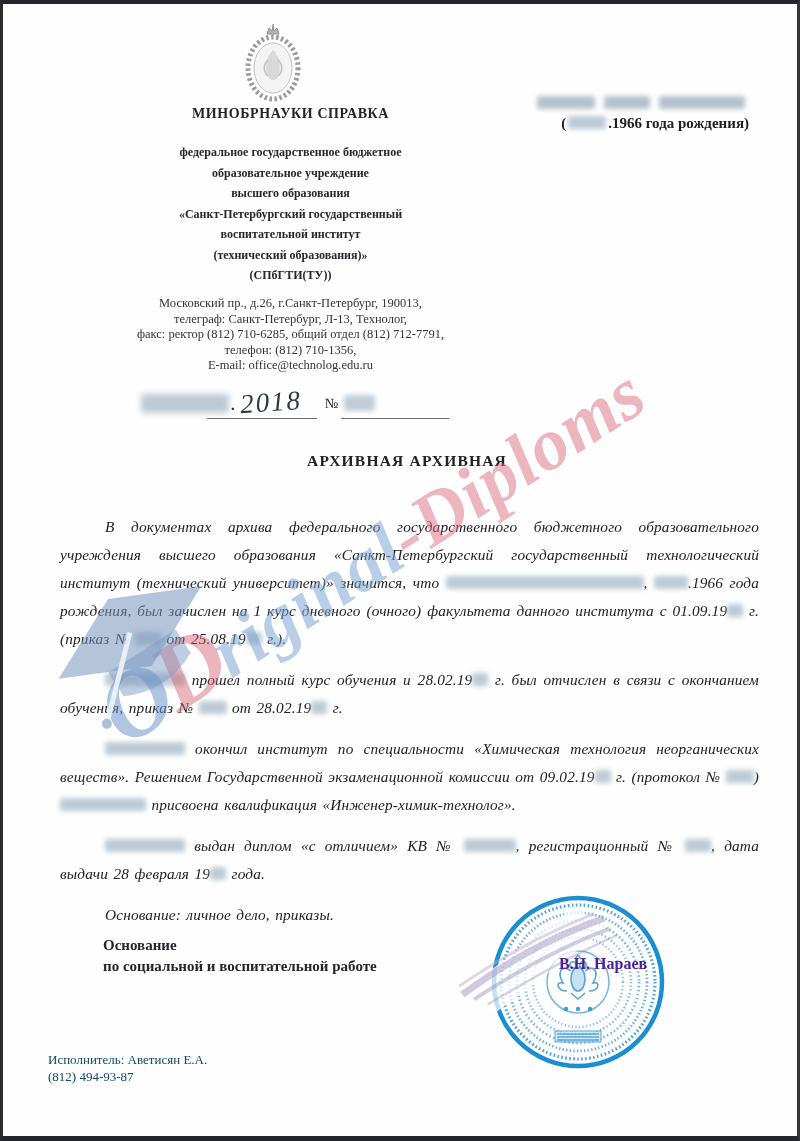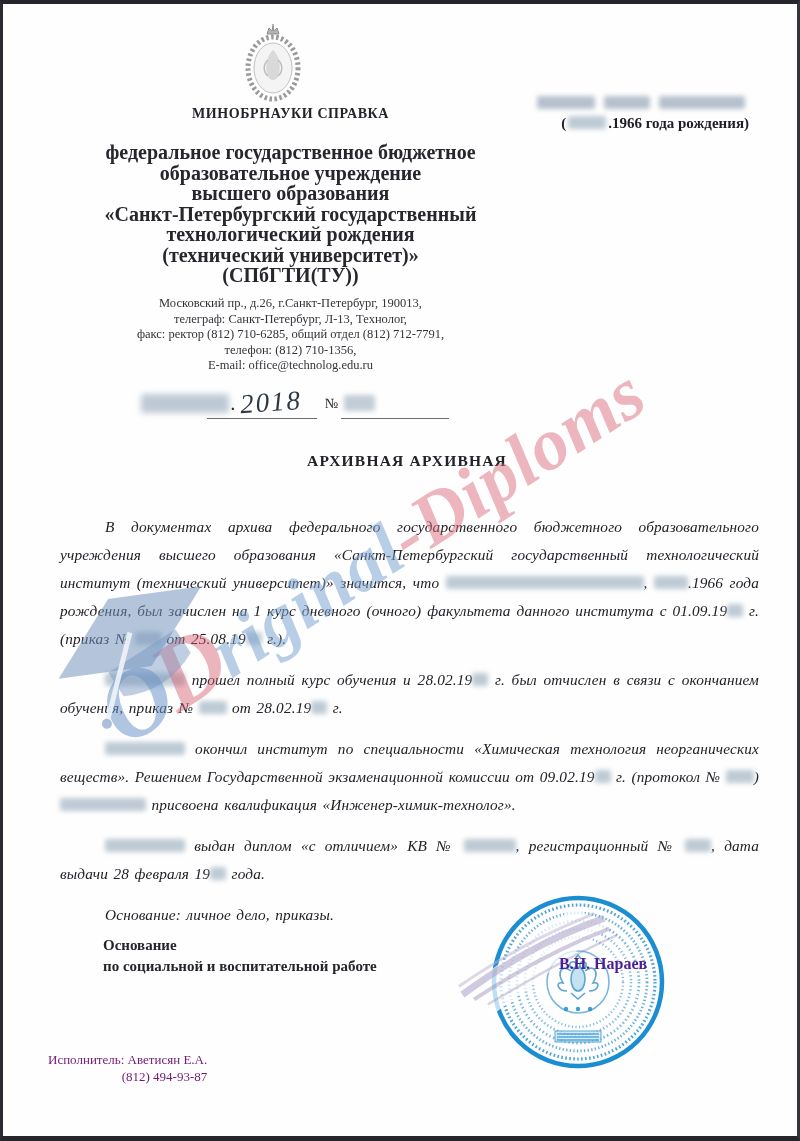--- a/index.html
+++ b/index.html
@@ -6,21 +6,21 @@
   body{width:800px;height:1141px;overflow:hidden;background:#ffffff;
        font-family:"Liberation Serif","DejaVu Serif",serif;}
   .page{position:relative;width:794px;height:1132px;background:#fefefe;
         border-top:4px solid #24262b;border-bottom:5px solid #24262b;
         border-left:3px solid #2a2c31;border-right:3px solid #33353a;}
   
   .emblem{position:absolute;left:240px;top:20px;width:60px;height:80px;}
   .ministry{position:absolute;left:60px;top:102px;width:455px;text-align:center;
             font-weight:bold;font-size:14px;letter-spacing:.6px;color:#23232a;}
   .org-block{position:absolute;left:60px;top:138px;width:455px;text-align:center;
-             font-weight:bold;font-size:20px;line-height:20.5px;color:#26262d;}
+             font-weight:bold;font-size:12px;line-height:20.5px;color:#26262d;}
   .address-block{position:absolute;left:45px;top:292px;width:485px;text-align:center;
                  font-size:12.5px;line-height:15.5px;color:#33333a;}
   
   .recipient{position:absolute;right:48px;top:92px;width:265px;text-align:right;}
   .recipient .name-blur{display:flex;justify-content:flex-end;gap:9px;margin:0 4px 6px 0;}
   .recipient .name-blur span{display:inline-block;height:13px;background:#a9b6c4;
         filter:blur(2.5px);border-radius:2px;opacity:.85;}
   .recipient .birth{font-weight:bold;font-size:15px;color:#1e1e24;}
   
   .date-line{position:absolute;left:0;top:385px;width:600px;height:40px;font-size:15px;color:#2a2a30;}
@@ -38,21 +38,21 @@
   .body-text{position:absolute;left:57px;top:496px;width:699px;font-size:15.3px;
              line-height:28px;color:#202027;text-align:justify;letter-spacing:.15px;word-spacing:1.5px;}
   .para{margin:13px 0 7px 0;text-indent:45px;font-style:italic;}
   .redact{display:inline-block;height:13px;background:#aebdca;filter:blur(2.5px);
           border-radius:2px;vertical-align:-1px;opacity:.8;}
   
   .signature{position:absolute;left:100px;top:931px;font-weight:bold;font-size:15px;
              line-height:21px;color:#24242b;z-index:5;}
   .sign-name{position:absolute;left:556px;top:951px;font-weight:bold;font-size:16px;color:#4c1d95;z-index:6;}
   
-  .footer{position:absolute;left:45px;top:1047px;font-size:13px;line-height:17px;color:#701a75;text-align:right;}
+  .footer{position:absolute;left:45px;top:1047px;font-size:13px;line-height:17px;color:#0c4a6e;}
   
   .watermark{position:absolute;left:135px;top:652px;height:112px;white-space:nowrap;
              transform:rotate(-33deg);transform-origin:0 100%;z-index:2;pointer-events:none;}
   .wm-cap{position:absolute;left:-28px;top:-52px;}
   .wm-od{font-size:96px;font-weight:bold;font-style:italic;letter-spacing:-6px;
          font-family:"Liberation Serif",serif;}
   .wm-od .o{color:rgba(110,150,200,.55);}
   .wm-od .d{color:rgba(215,90,110,.45);}
   .wm-text1{font-size:74px;font-style:italic;font-weight:bold;color:rgba(125,165,210,.55);
             font-family:"Liberation Serif",serif;letter-spacing:1px;}
@@ -80,22 +80,22 @@
     </svg>
   </div>
 
   <div class="ministry">МИНОБРНАУКИ СПРАВКА</div>
 
   <div class="org-block">
     <div>федеральное государственное бюджетное</div>
     <div>образовательное учреждение</div>
     <div>высшего образования</div>
     <div>«Санкт-Петербургский государственный</div>
-    <div>технологический рождения</div>
-    <div>(технический университет)»</div>
+    <div>воспитательной институт</div>
+    <div>(технический образования)»</div>
     <div>(СПбГТИ(ТУ))</div>
   </div>
 
   <div class="address-block">
     <div>Московский пр., д.26, г.Санкт-Петербург, 190013,</div>
     <div>телеграф: Санкт-Петербург, Л-13, Технолог,</div>
     <div>факс: ректор (812) 710-6285, общий отдел (812) 712-7791,</div>
     <div>телефон: (812) 710-1356,</div>
     <div>E-mail: office@technolog.edu.ru</div>
   </div>

